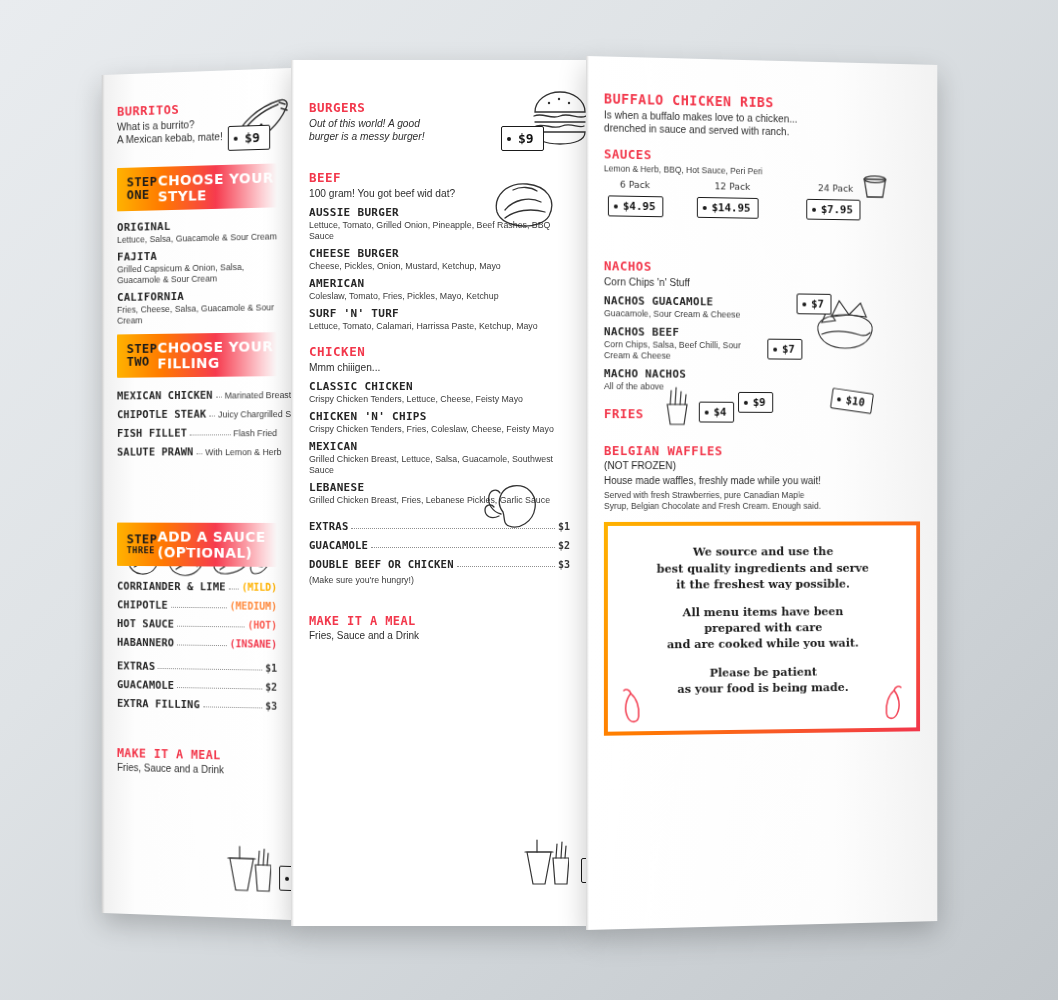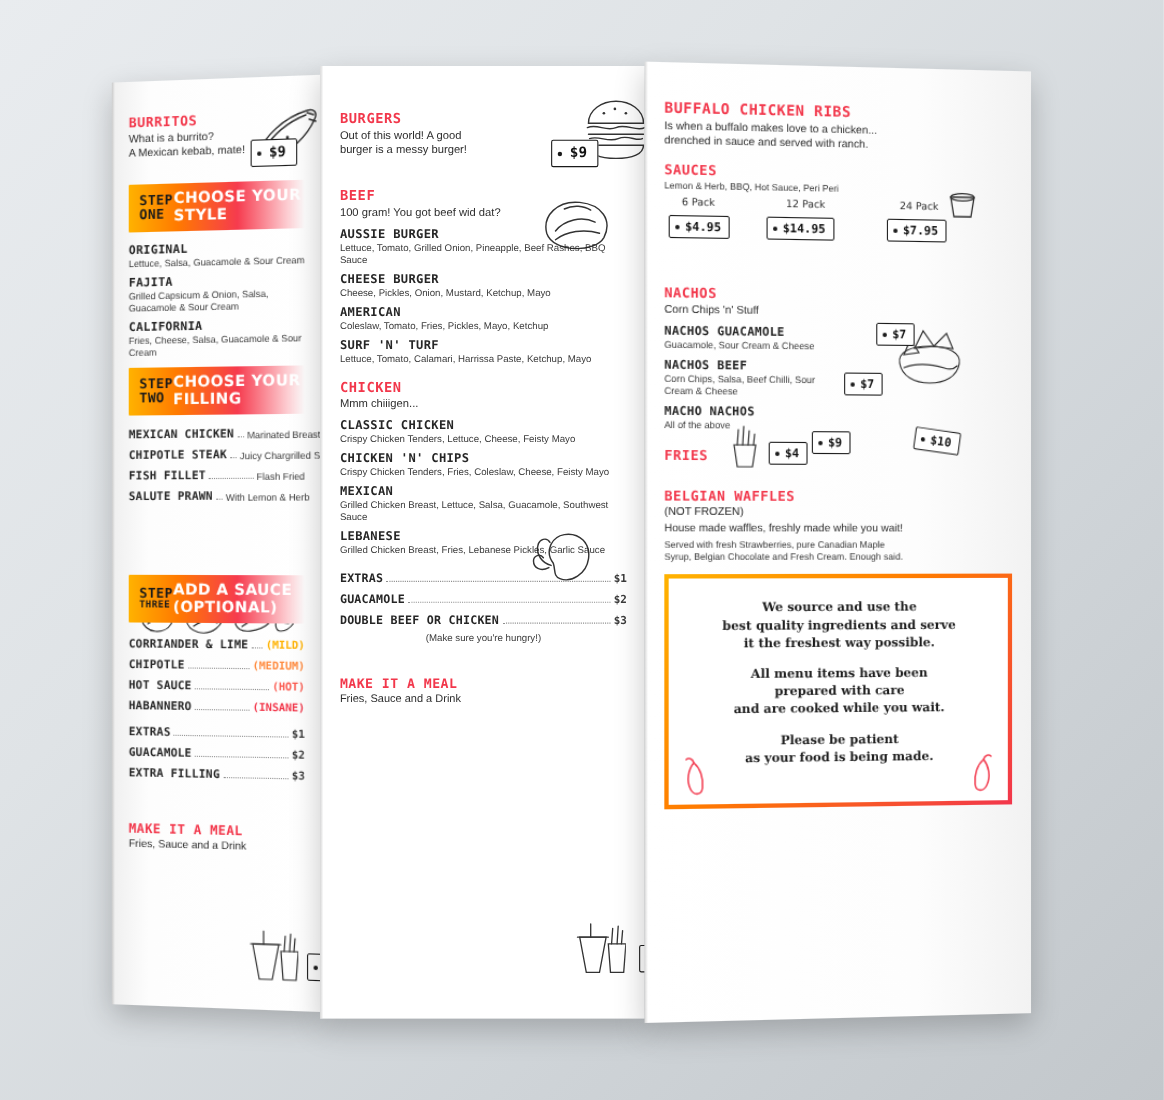--- a/index.html
+++ b/index.html
@@ -311,21 +311,21 @@
         <span class="tagbox">$4.50</span>
       </div>
     </div>
     <div class="fold" style="left:0;"></div>
   </div>
 
   <div class="panel" id="panel-mid">
     <div class="inner">
       <div>
         <div class="sec-title">BURGERS</div>
-        <div class="blurb" style="width:160px;">
+        <div class="blurb" style="width:160px;font-style:italic;">
           <div>Out of this world! A good</div>
           <div>burger is a messy burger!</div>
         </div>
       </div>
       <div class="sketch" style="left:238px;top:28px;">
         <svg width="62" height="62" viewBox="0 0 62 62">
           <g fill="none" stroke="#222" stroke-width="1.3" stroke-linecap="round">
             <path d="M6 24 C6 12 18 4 31 4 C44 4 56 12 56 24 Z"></path>
             <circle cx="20" cy="15" r="1.2" fill="#222" stroke="none"></circle>
             <circle cx="30" cy="11" r="1.2" fill="#222" stroke="none"></circle>
@@ -416,21 +416,21 @@
         <div class="leader">
           <span class="lname">GUACAMOLE</span>
           <span class="dots"></span>
           <span class="lval mono">$2</span>
         </div>
         <div class="leader">
           <span class="lname">DOUBLE BEEF OR CHICKEN</span>
           <span class="dots"></span>
           <span class="lval mono">$3</span>
         </div>
-        <div class="item-desc" style="margin-top:-2px;text-align:center;">(Make sure you're hungry!)</div>
+        <div class="item-desc" style="margin-top:-2px;">(Make sure you're hungry!)</div>
       </div>
 
       <div style="margin-top:28px;">
         <div class="meal-title">MAKE IT A MEAL</div>
         <div class="meal-sub">Fries, Sauce and a Drink</div>
       </div>
       <div class="sketch" style="left:232px;top:772px;">
         <svg width="46" height="58" viewBox="0 0 46 58">
           <g fill="none" stroke="#222" stroke-width="1.2" stroke-linecap="round">
             <path d="M4 20 L10 52 L22 52 L28 20 Z"></path>

